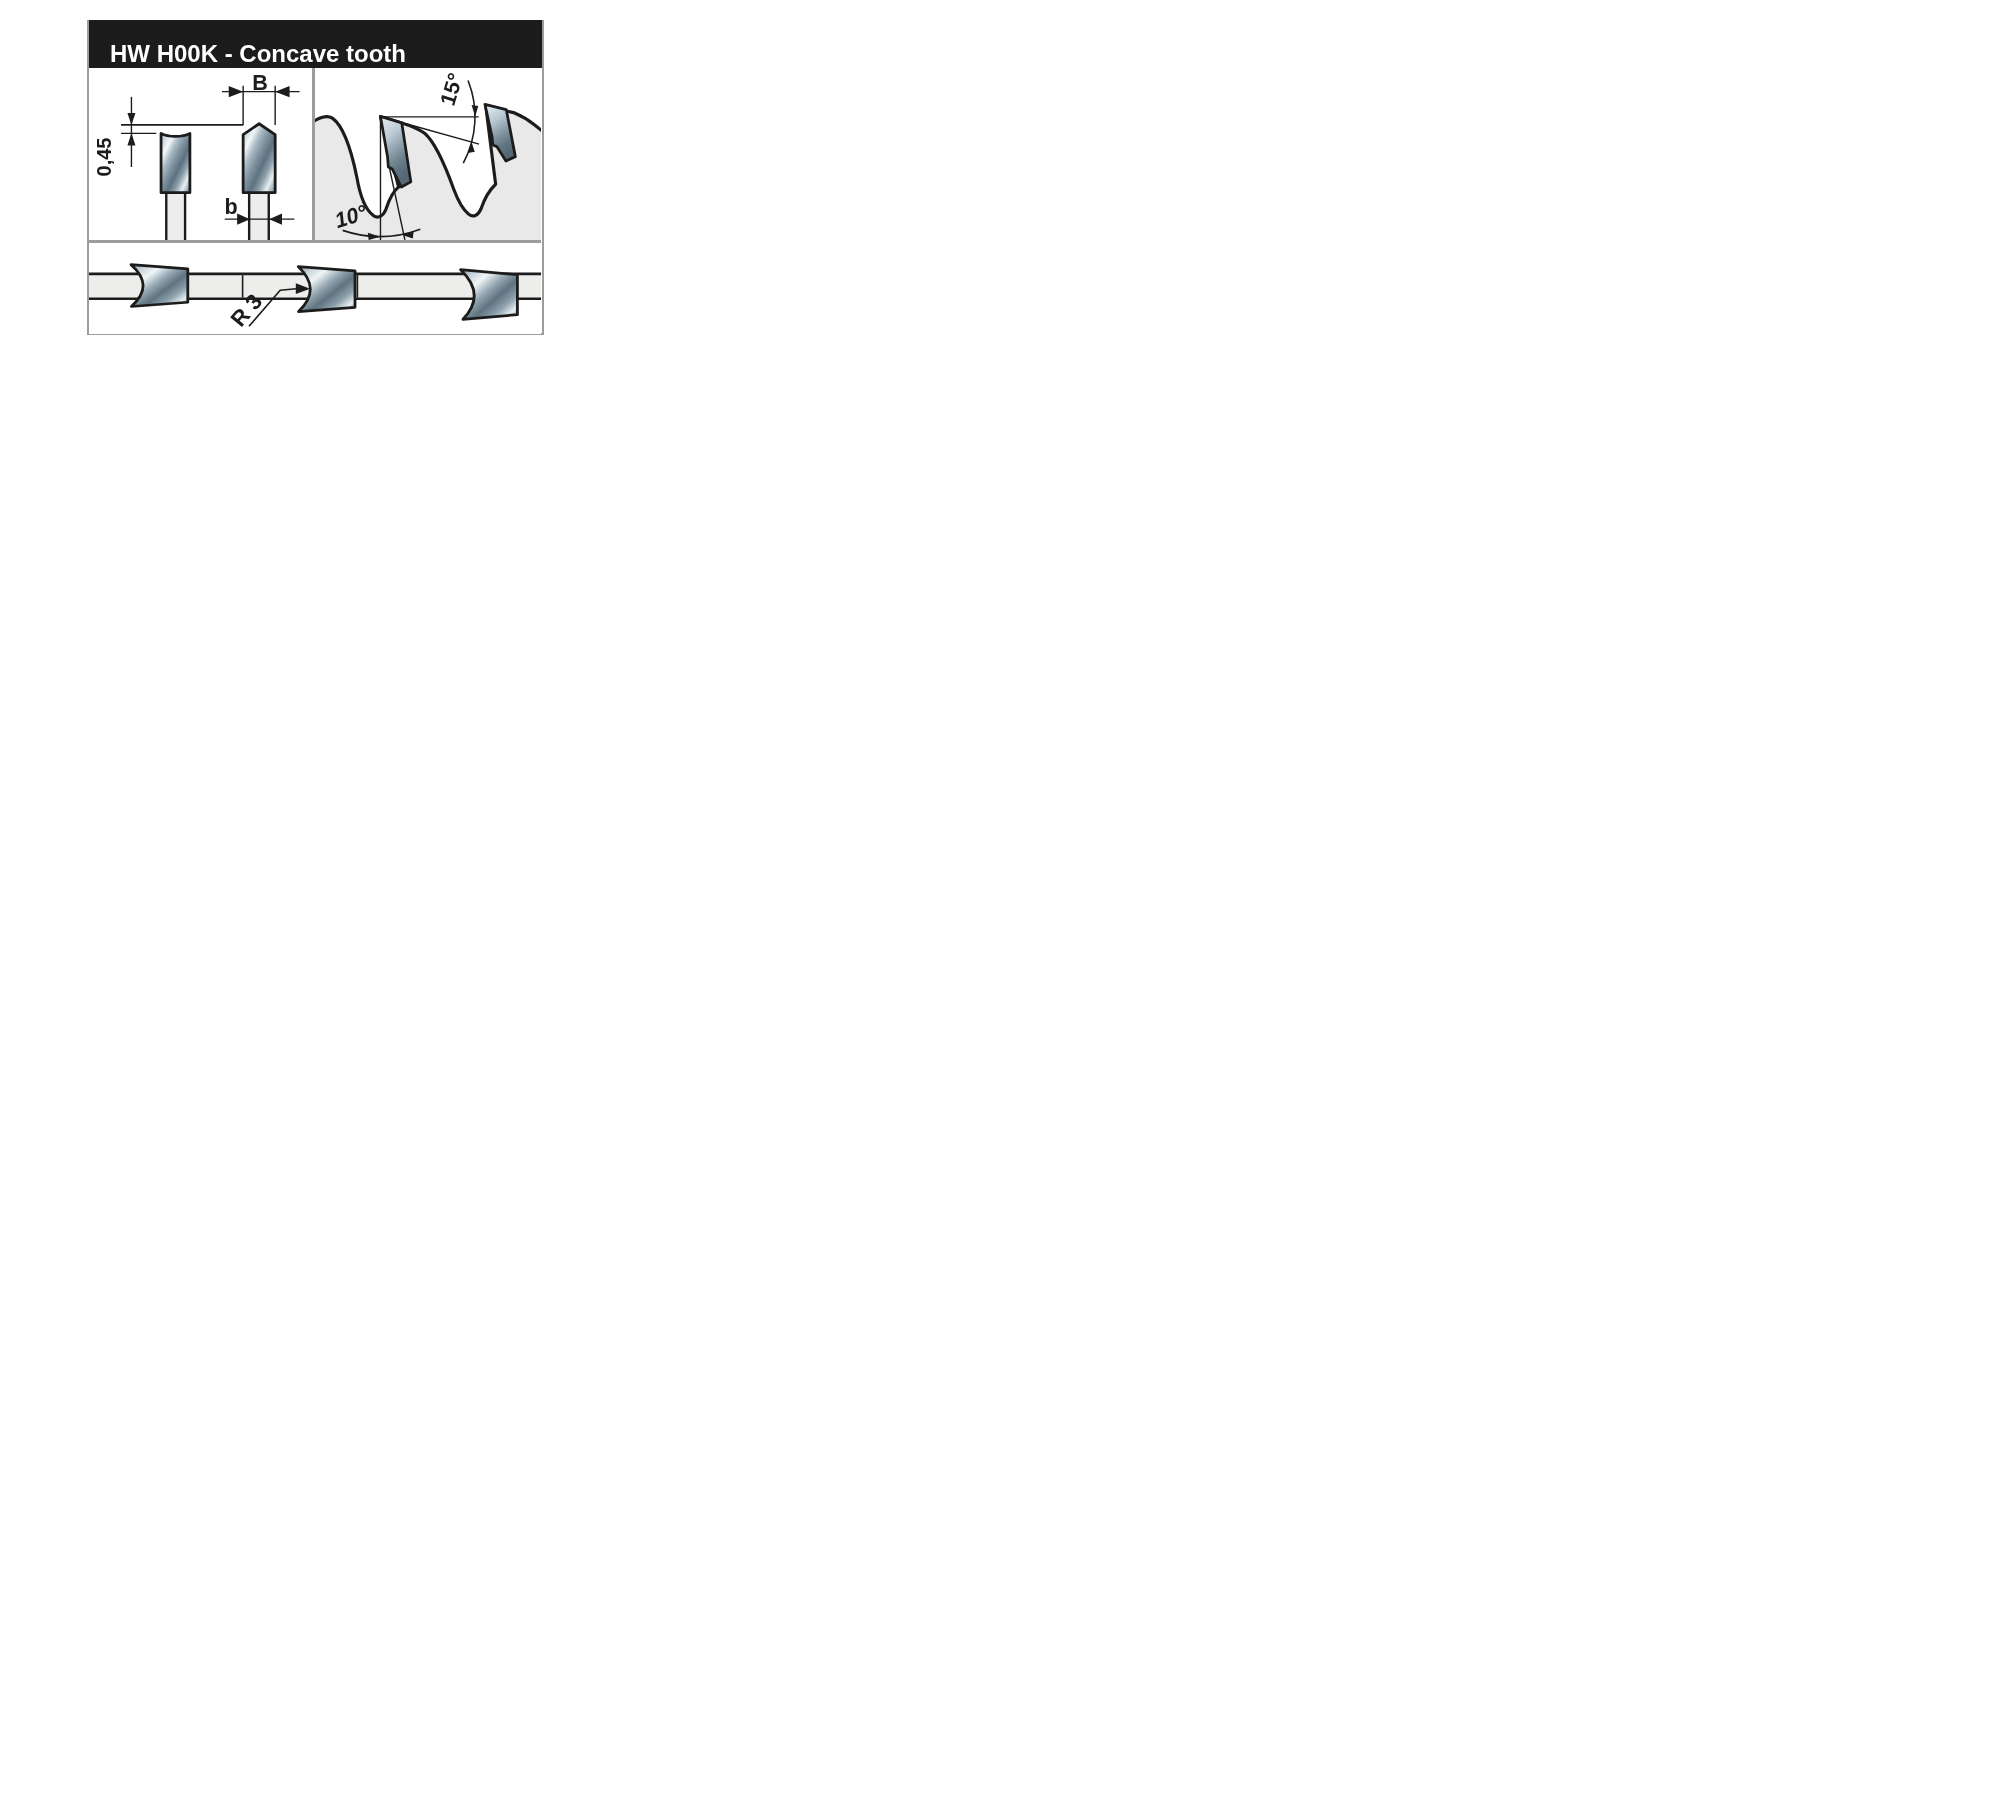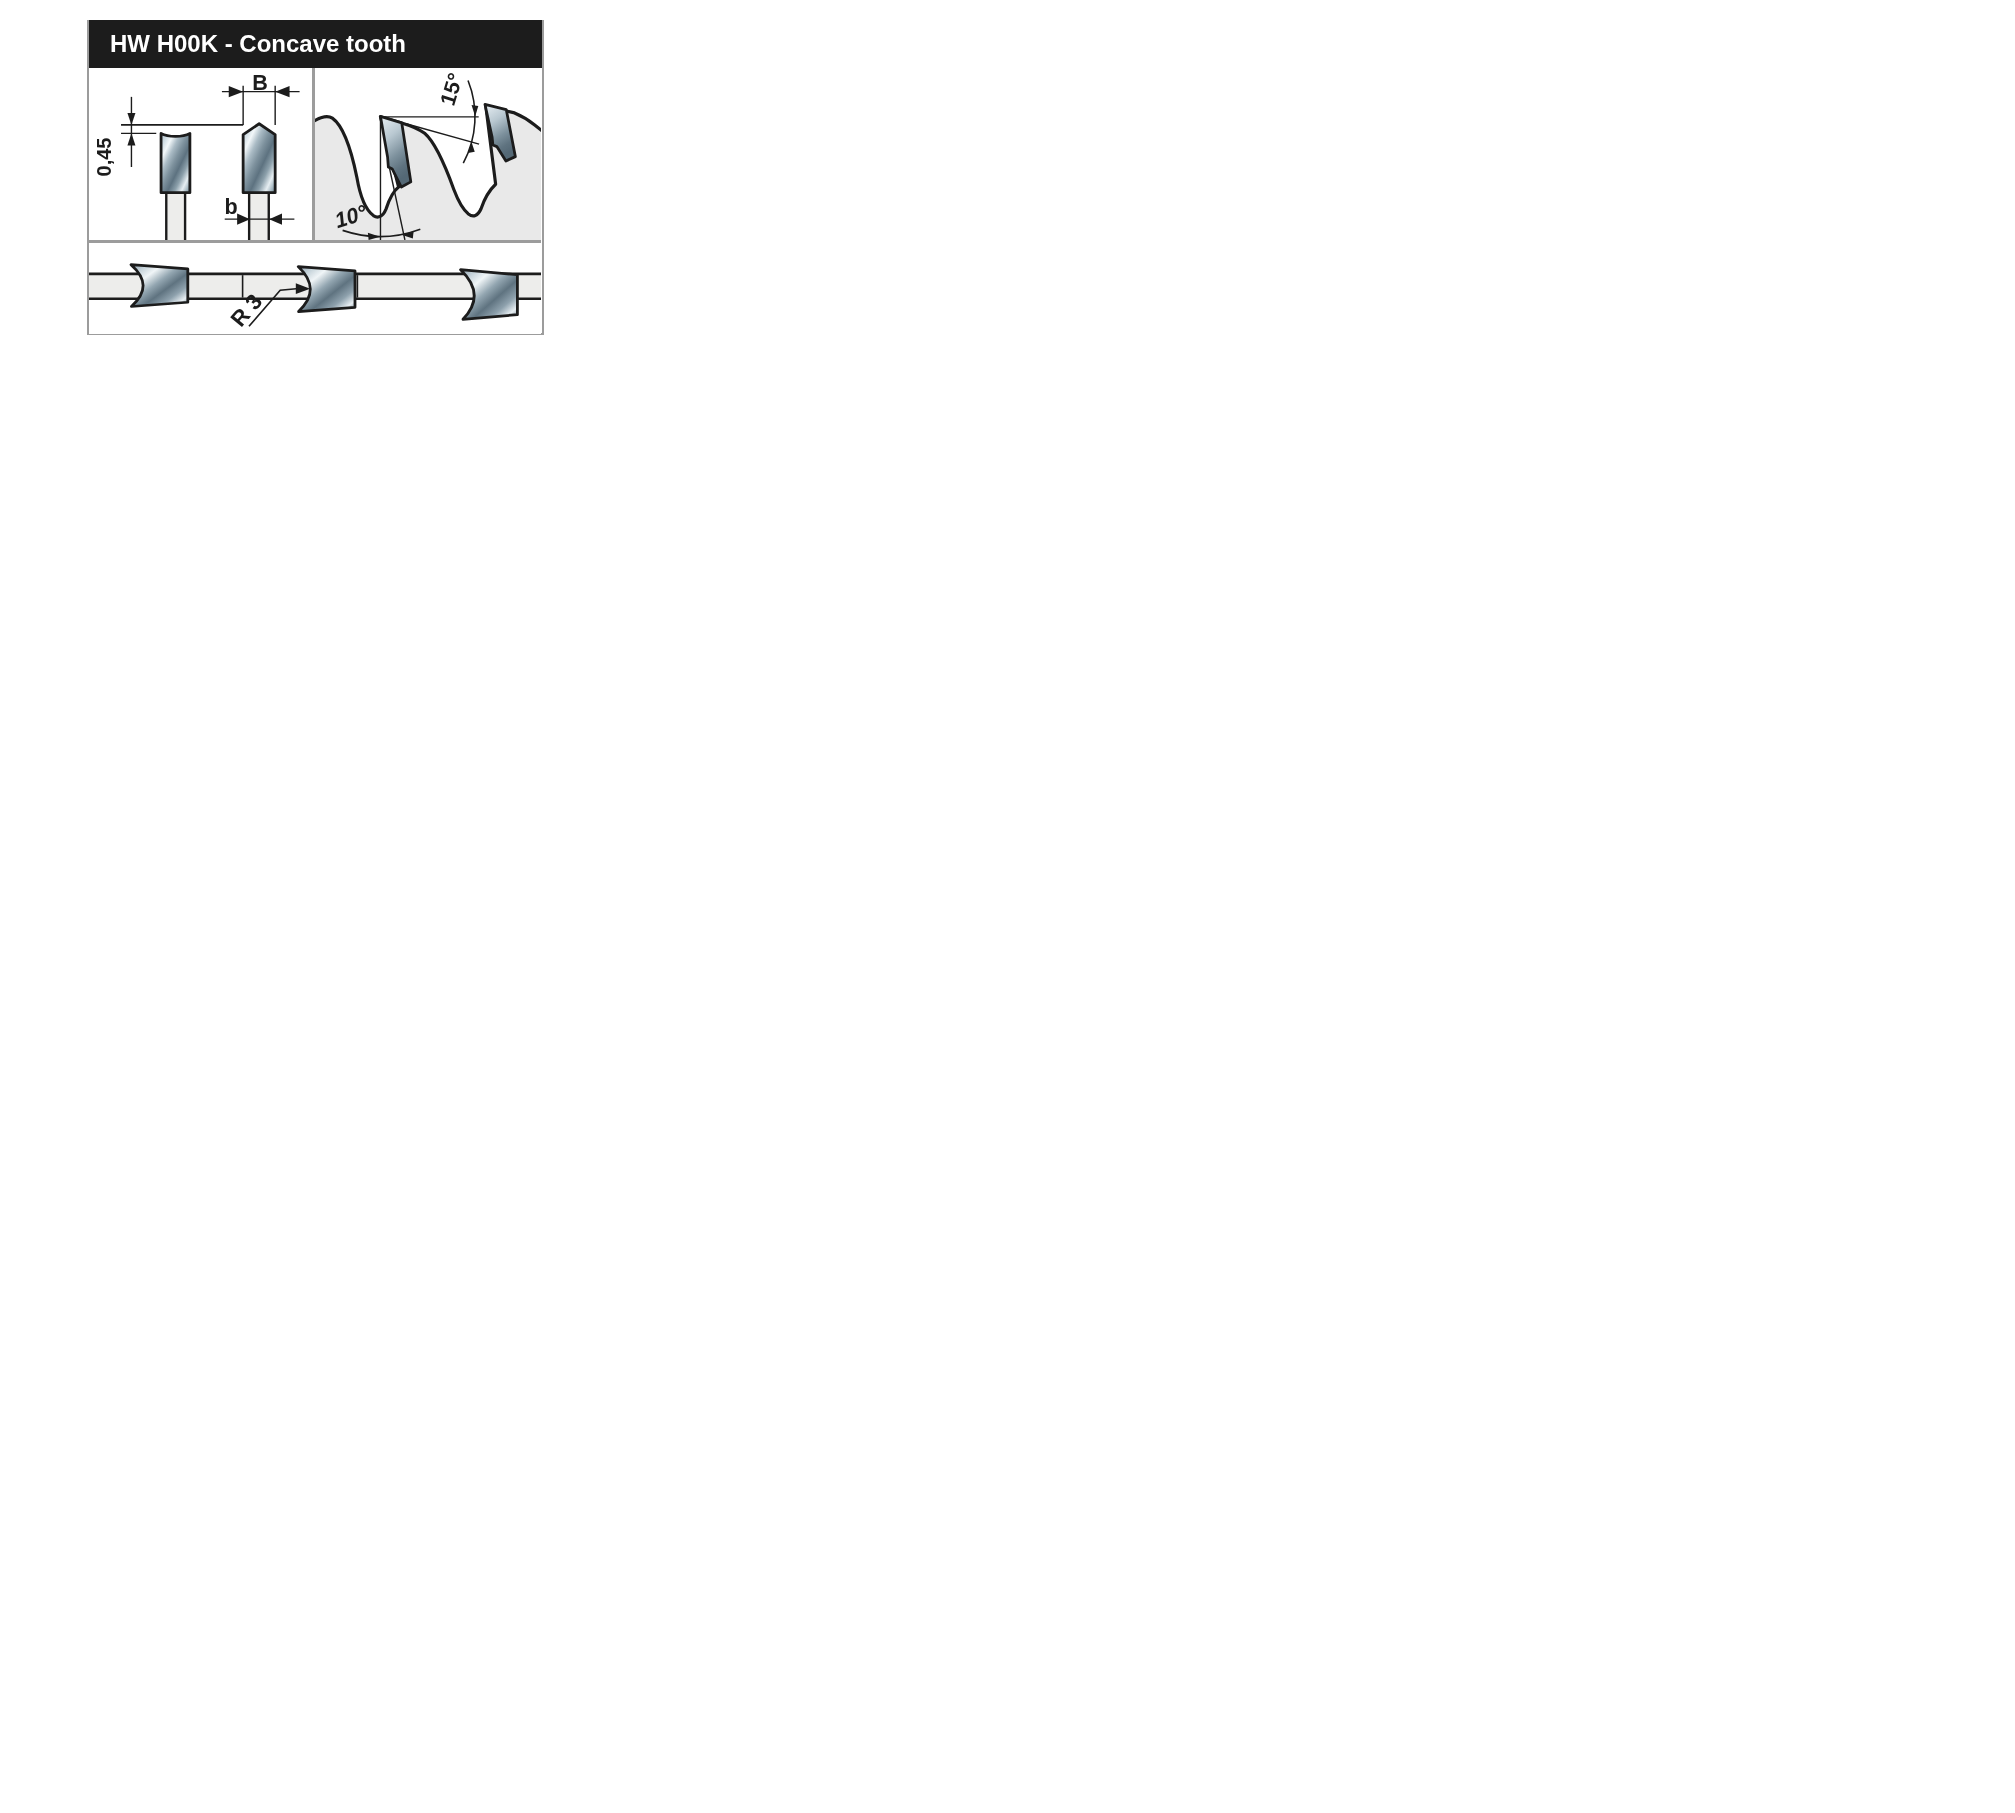--- a/index.html
+++ b/index.html
@@ -3,21 +3,21 @@
 <meta charset="utf-8">
 <style>
   html,body{margin:0;padding:0;background:#ffffff;}
   body{width:632px;height:355px;position:relative;font-family:"Liberation Sans",sans-serif;}
   .figure{
     position:absolute;left:87px;top:20px;width:457px;height:315px;
     box-sizing:border-box;border:2.4px solid #9c9c9c;border-top:none;
     background:#ffffff;
   }
   .hdr{
-    height:48px;background:#1c1c1c;display:flex;align-items:center;
+    height:48px;background:#1c1c1c;display:flex;align-items:flex-end;
     padding-left:21px;box-sizing:border-box;
   }
   .hdr-title{
     color:#ffffff;font-size:24px;font-weight:bold;letter-spacing:0px;white-space:nowrap;
   }
   .grid{
     display:grid;width:100%;height:263px;
     grid-template-columns:223px 2.8px 226px;
     grid-template-rows:172px 2.8px 91px;
   }

